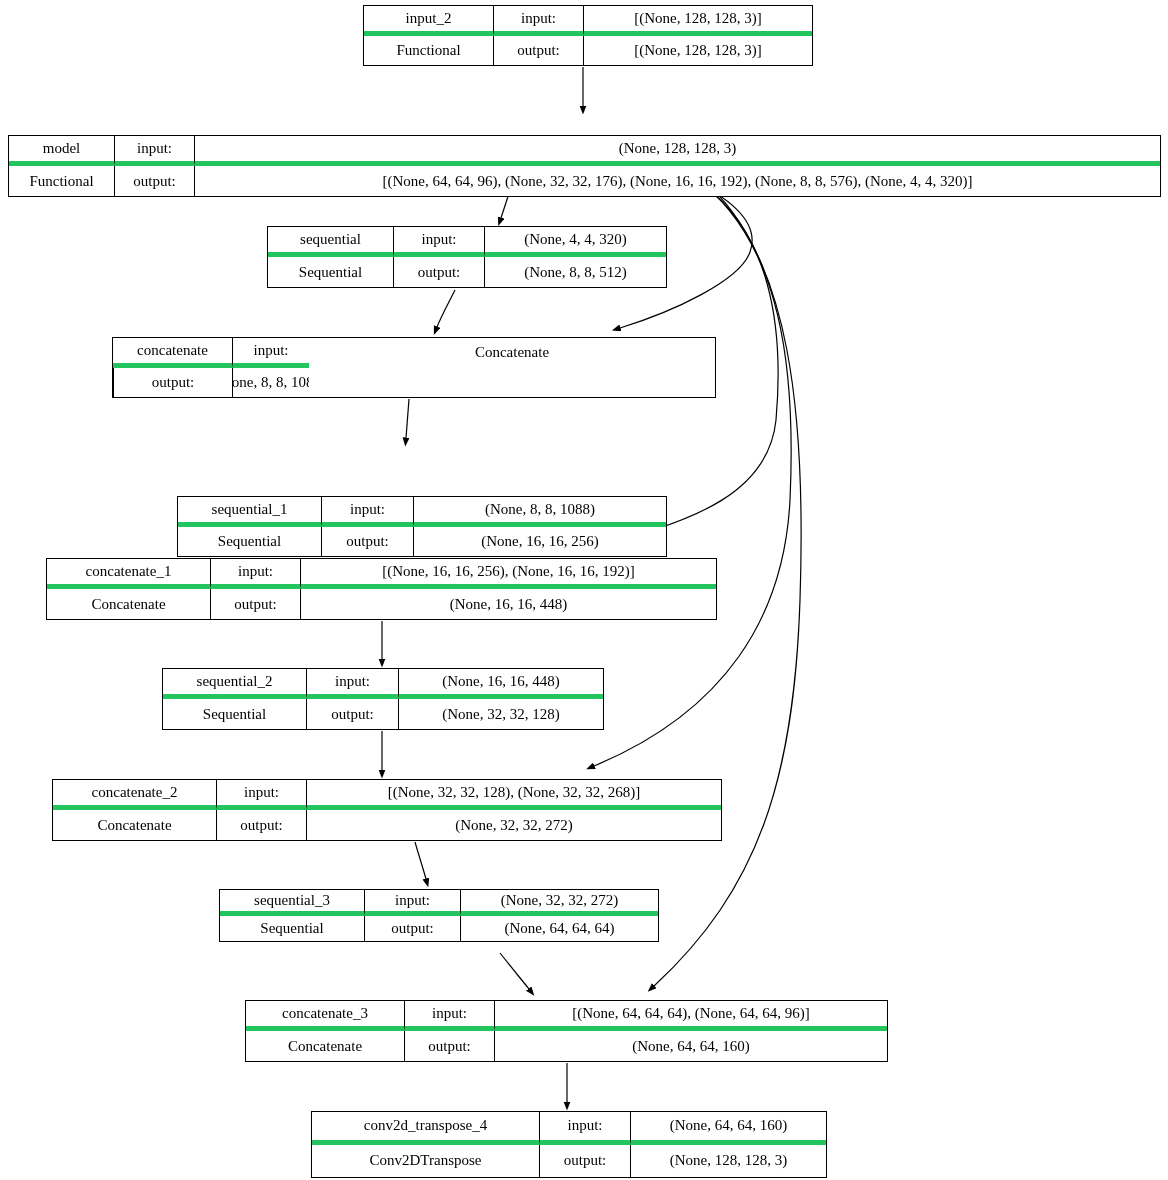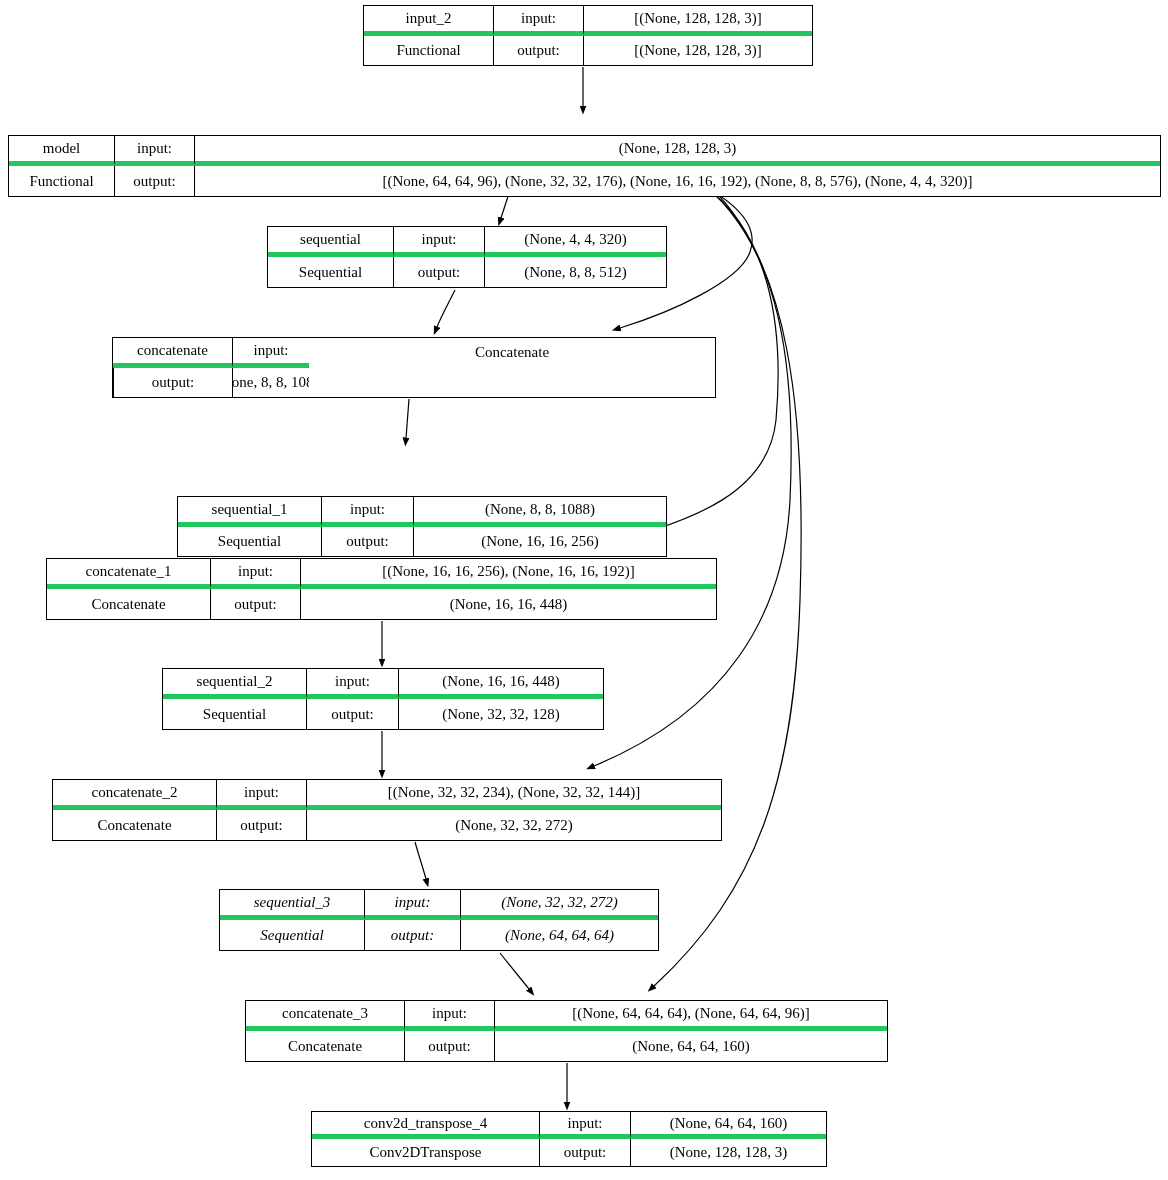--- a/index.html
+++ b/index.html
@@ -119,45 +119,45 @@
     <div class="cell c2 r1">input:</div>
     <div class="cell c3 r1">(None, 16, 16, 448)</div>
     <div class="cell c1 r2">Sequential</div>
     <div class="cell c2 r2">output:</div>
     <div class="cell c3 r2">(None, 32, 32, 128)</div>
   </div>
 
   <div class="node" style="left:46px;top:779px;width:670px;height:62px;grid-template-columns:163px 90px 1fr;margin-left:6px;">
     <div class="cell c1 r1">concatenate_2</div>
     <div class="cell c2 r1">input:</div>
-    <div class="cell c3 r1">[(None, 32, 32, 234), (None, 32, 32, 144)]</div>
+    <div class="cell c3 r1">[(None, 32, 32, 128), (None, 32, 32, 268)]</div>
     <div class="cell c1 r2">Concatenate</div>
     <div class="cell c2 r2">output:</div>
     <div class="cell c3 r2">(None, 32, 32, 272)</div>
   </div>
 
-  <div class="node" style="left:219px;top:889px;width:440px;height:62px;grid-template-columns:144px 96px 1fr;font-style:italic;">
+  <div class="node" style="left:219px;top:889px;width:440px;height:53px;grid-template-columns:144px 96px 1fr;">
     <div class="cell c1 r1">sequential_3</div>
     <div class="cell c2 r1">input:</div>
     <div class="cell c3 r1">(None, 32, 32, 272)</div>
     <div class="cell c1 r2">Sequential</div>
     <div class="cell c2 r2">output:</div>
     <div class="cell c3 r2">(None, 64, 64, 64)</div>
   </div>
 
   <div class="node" style="left:245px;top:1000px;width:643px;height:62px;grid-template-columns:158px 90px 1fr;text-align:center;">
     <div class="cell c1 r1">concatenate_3</div>
     <div class="cell c2 r1">input:</div>
     <div class="cell c3 r1">[(None, 64, 64, 64), (None, 64, 64, 96)]</div>
     <div class="cell c1 r2">Concatenate</div>
     <div class="cell c2 r2">output:</div>
     <div class="cell c3 r2">(None, 64, 64, 160)</div>
   </div>
 
-  <div class="node" style="left:311px;top:1111px;width:516px;height:56px;grid-template-columns:227px 91px 1fr;">
+  <div class="node" style="left:311px;top:1111px;width:516px;height:67px;grid-template-columns:227px 91px 1fr;">
     <div class="cell c1 r1">conv2d_transpose_4</div>
     <div class="cell c2 r1">input:</div>
     <div class="cell c3 r1">(None, 64, 64, 160)</div>
     <div class="cell c1 r2">Conv2DTranspose</div>
     <div class="cell c2 r2">output:</div>
     <div class="cell c3 r2">(None, 128, 128, 3)</div>
   </div>
 
 </div>
 

